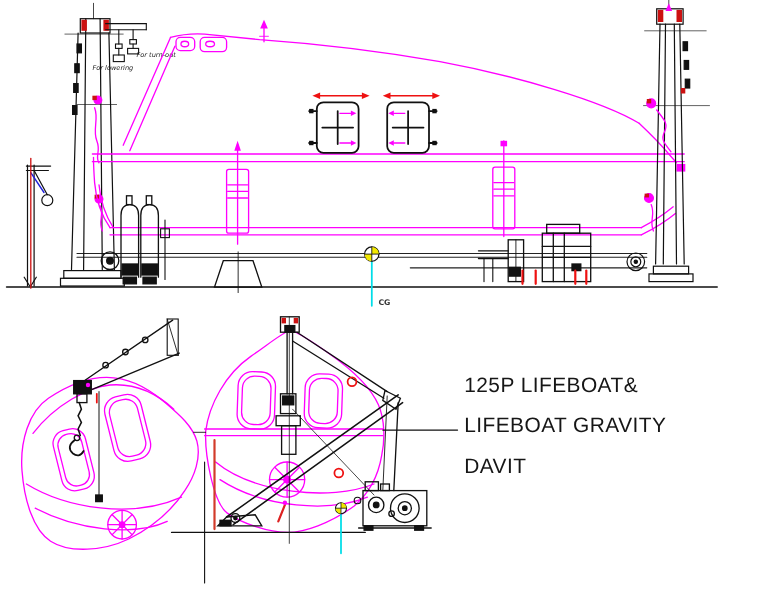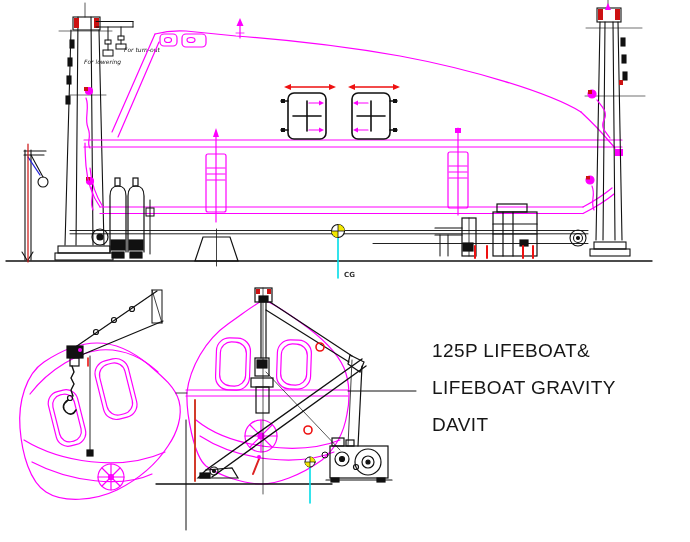--- a/index.html
+++ b/index.html
@@ -2,21 +2,21 @@
 <html><head>
 <meta charset="utf-8">
 <style>
   html,body{margin:0;padding:0;background:#fff;}
   .canvas{
     position:relative;width:686px;height:542px;background:#fff;
     font-family:"Liberation Sans",sans-serif;overflow:hidden;
   }
   .canvas svg{position:absolute;left:0;top:0;}
   .title-line{
-    position:absolute;left:432px;color:#161616;font-size:19px;
+    position:absolute;left:422px;color:#161616;font-size:19px;
     letter-spacing:.4px;white-space:nowrap;font-family:"Liberation Sans",sans-serif;
   }
   .t1{top:340px}.t2{top:377px}.t3{top:414px}
   text.small-note{font-family:"DejaVu Sans",sans-serif;font-style:italic;fill:#222;}
 </style>
 </head>
 <body>
 
 <div class="canvas">
 <svg width="690" height="542" viewBox="0 0 690 542">

